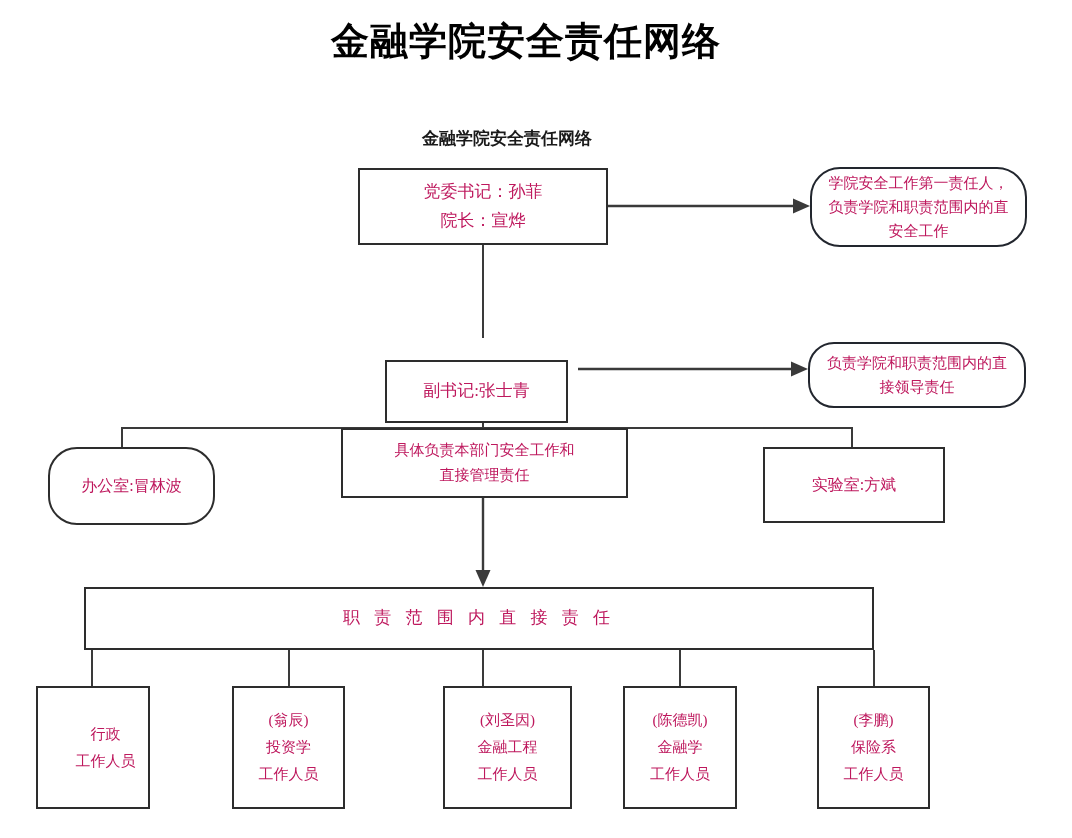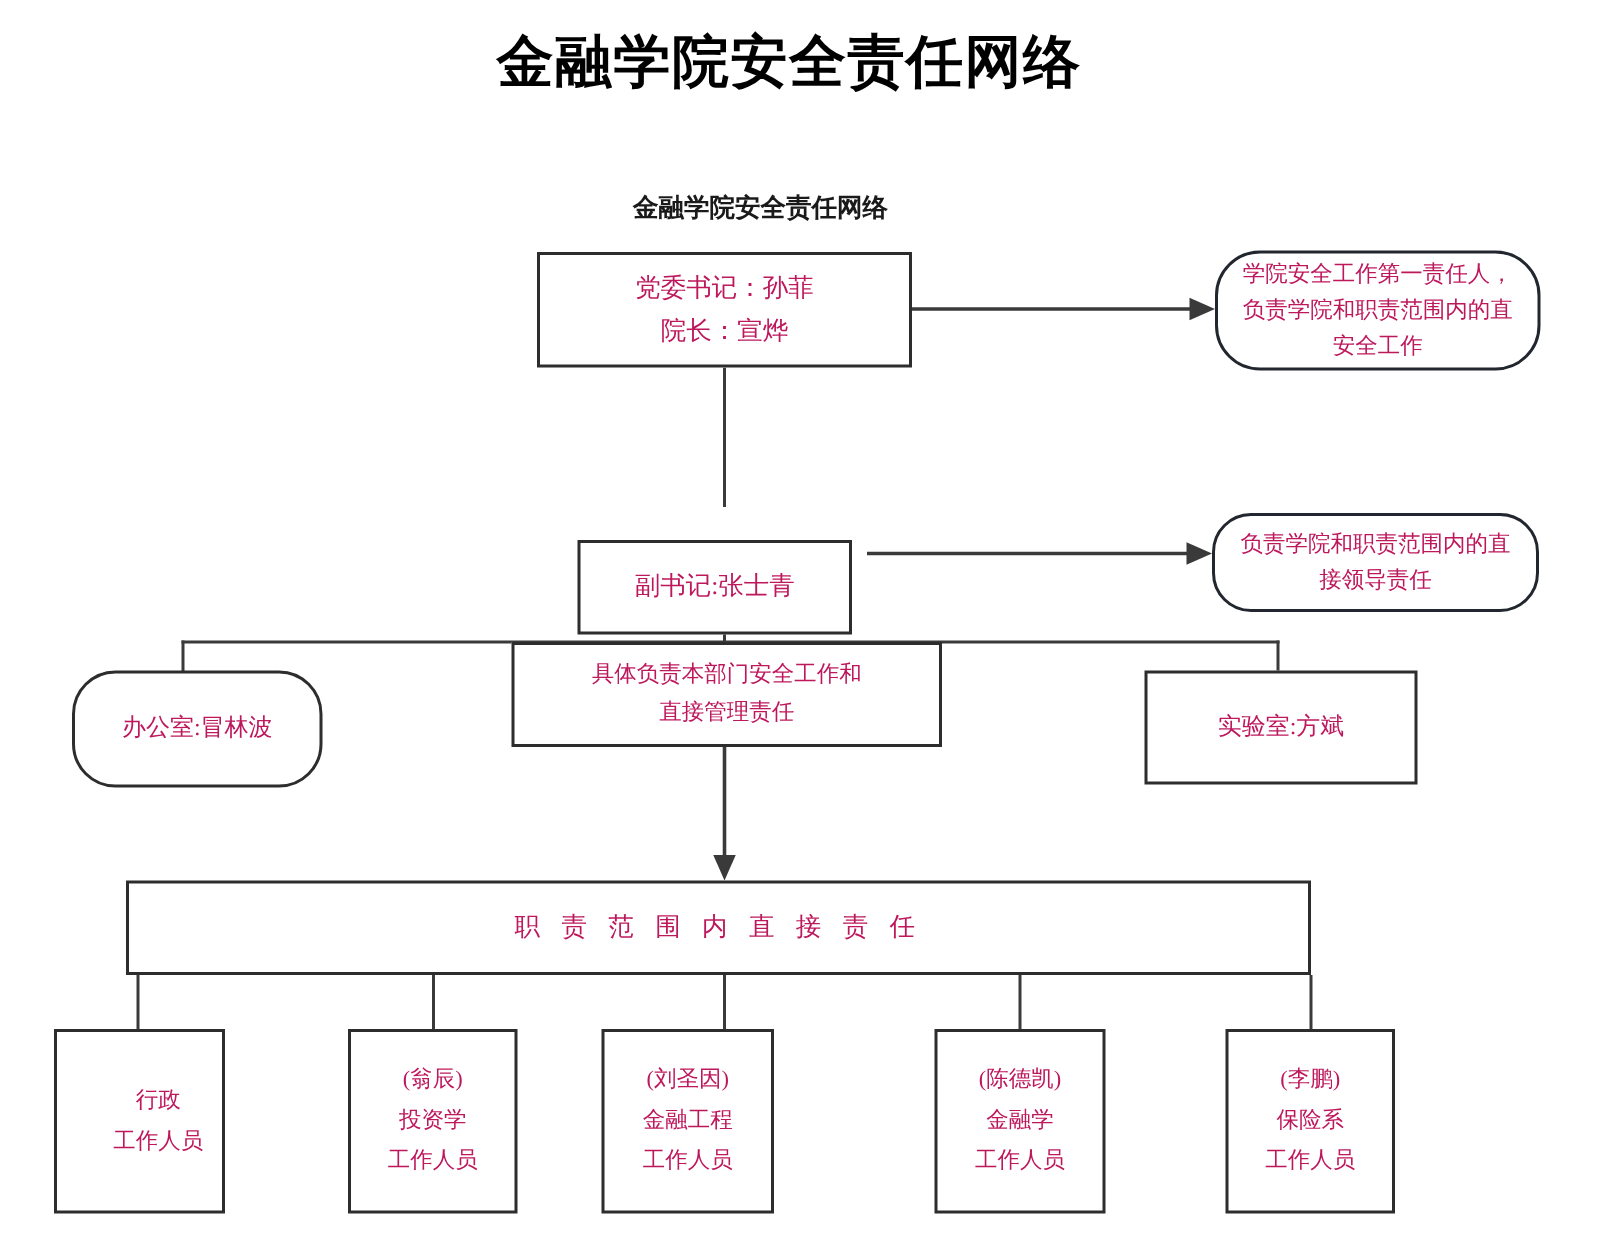--- a/index.html
+++ b/index.html
@@ -72,21 +72,21 @@
   .leader-note  { left: 810px; top: 167px; width: 217px; height: 80px; }
   .deputy-box   { left: 385px; top: 338px; width: 183px; height: 63px; margin-top: 22px; }
   .deputy-note  { left: 808px; top: 342px; width: 218px; height: 66px; border-radius: 26px; }
   .office-box   { left: 48px;  top: 447px; width: 167px; height: 78px; font-size: 16px; border-radius: 29px; }
   .duty-box     { left: 341px; top: 428px; width: 287px; height: 70px; font-size: 15px; line-height: 1.65; }
   .lab-box      { left: 763px; top: 447px; width: 182px; height: 76px; font-size: 16px; }
   .direct-box   { left: 84px;  top: 587px; width: 790px; height: 63px; font-size: 17px; letter-spacing: 5px; }
   .staff-box    { top: 686px; width: 114px; height: 123px; font-size: 15px; line-height: 1.8; }
   .staff-1 { left: 36px; padding-left: 25px; }
   .staff-2 { left: 232px; width: 113px; }
-  .staff-3 { left: 401px; width: 115px; }
+  .staff-3 { left: 443px; width: 129px; }
   .staff-4 { left: 623px; }
   .staff-5 { left: 817px; width: 113px; }
   .connector-layer {
     position: absolute;
     left: 0;
     top: 0;
     width: 1072px;
     height: 838px;
     pointer-events: none;
   }

